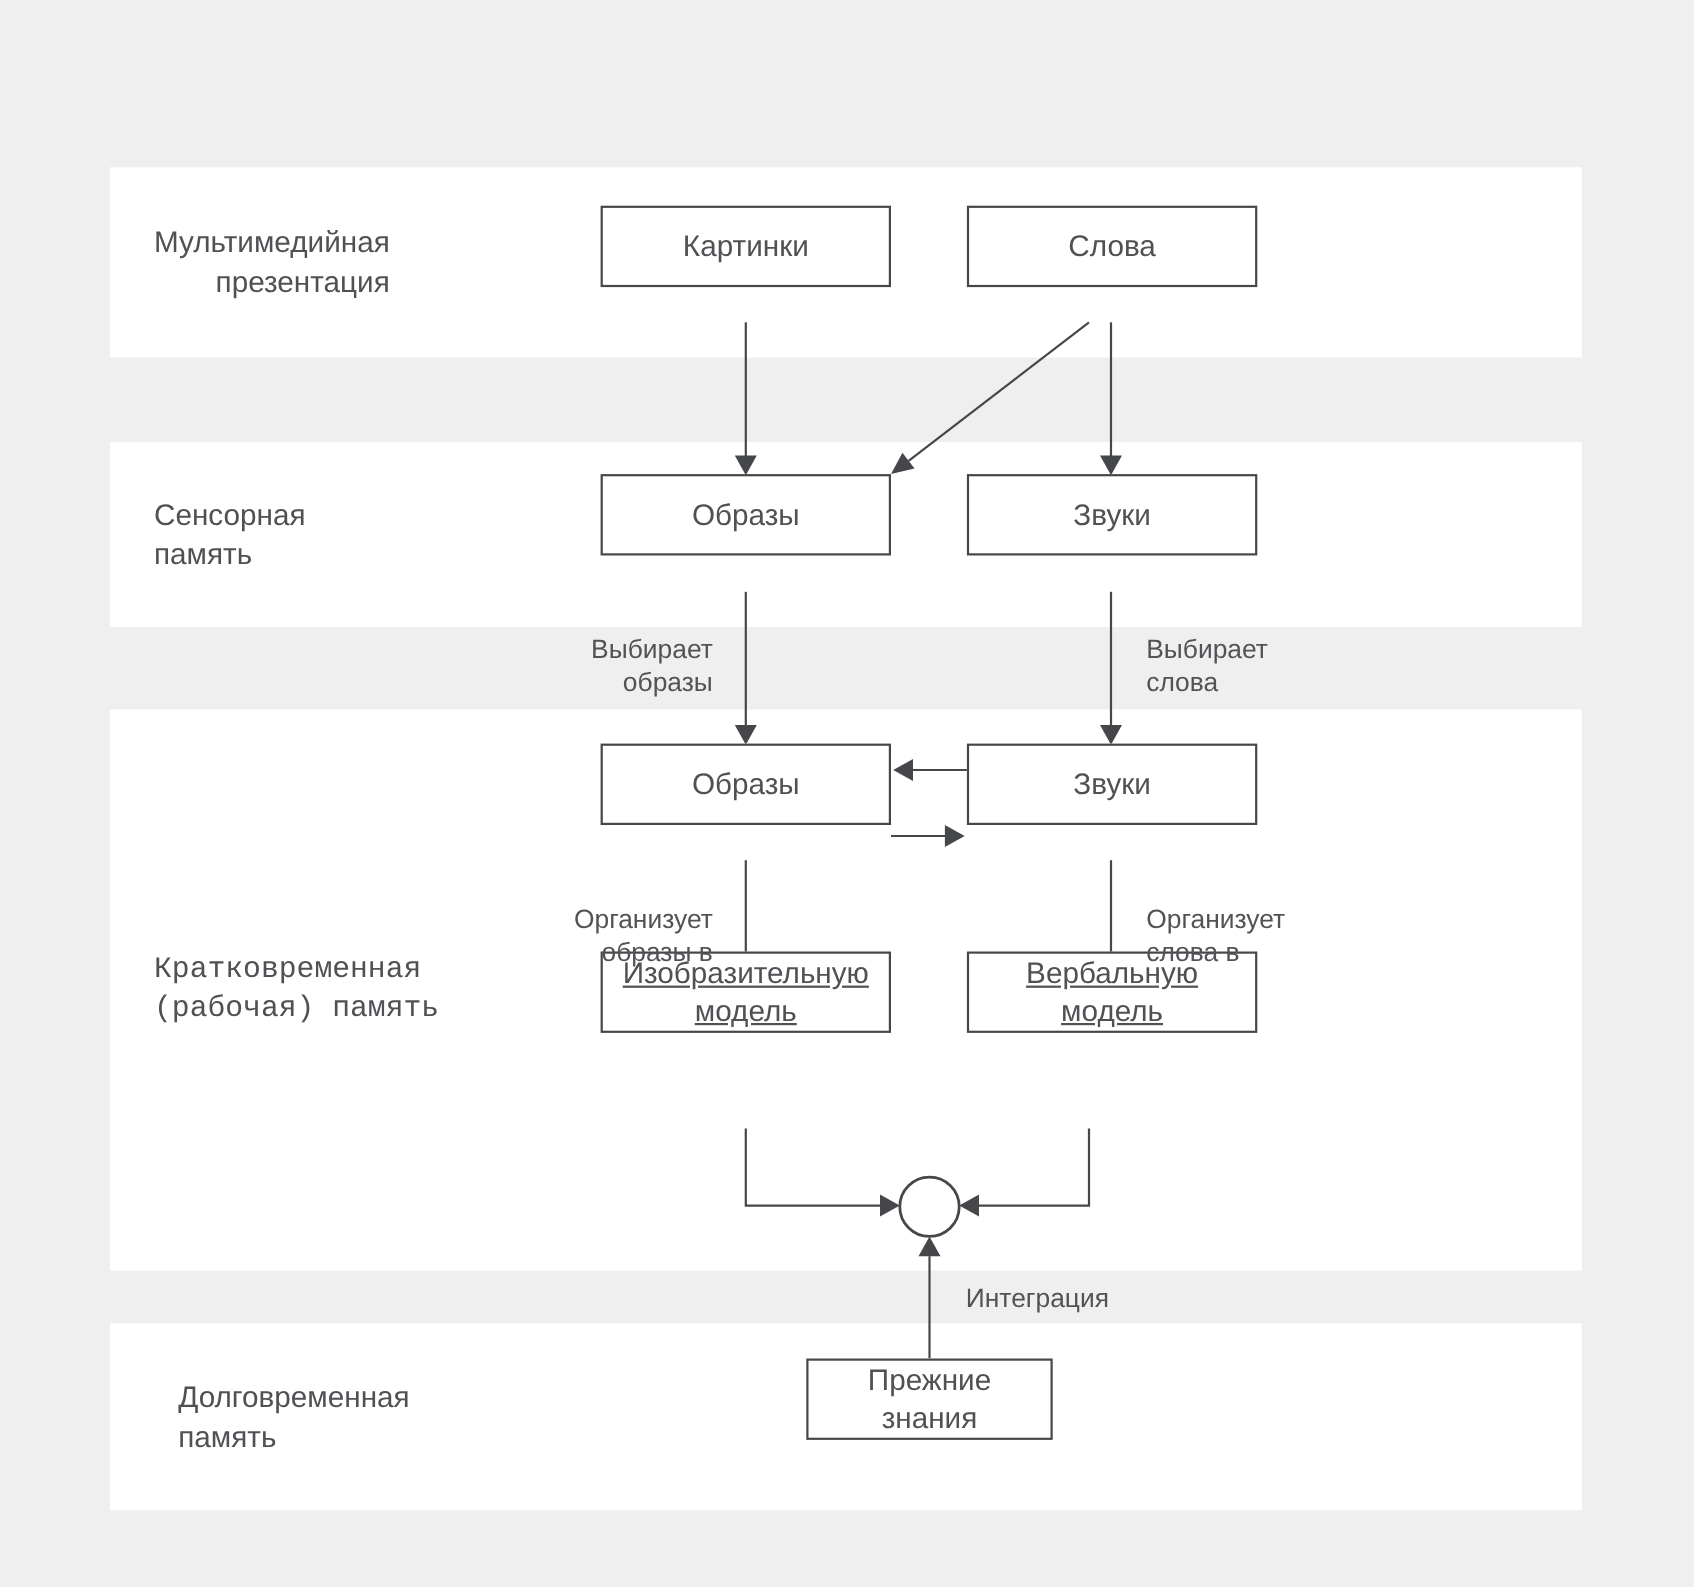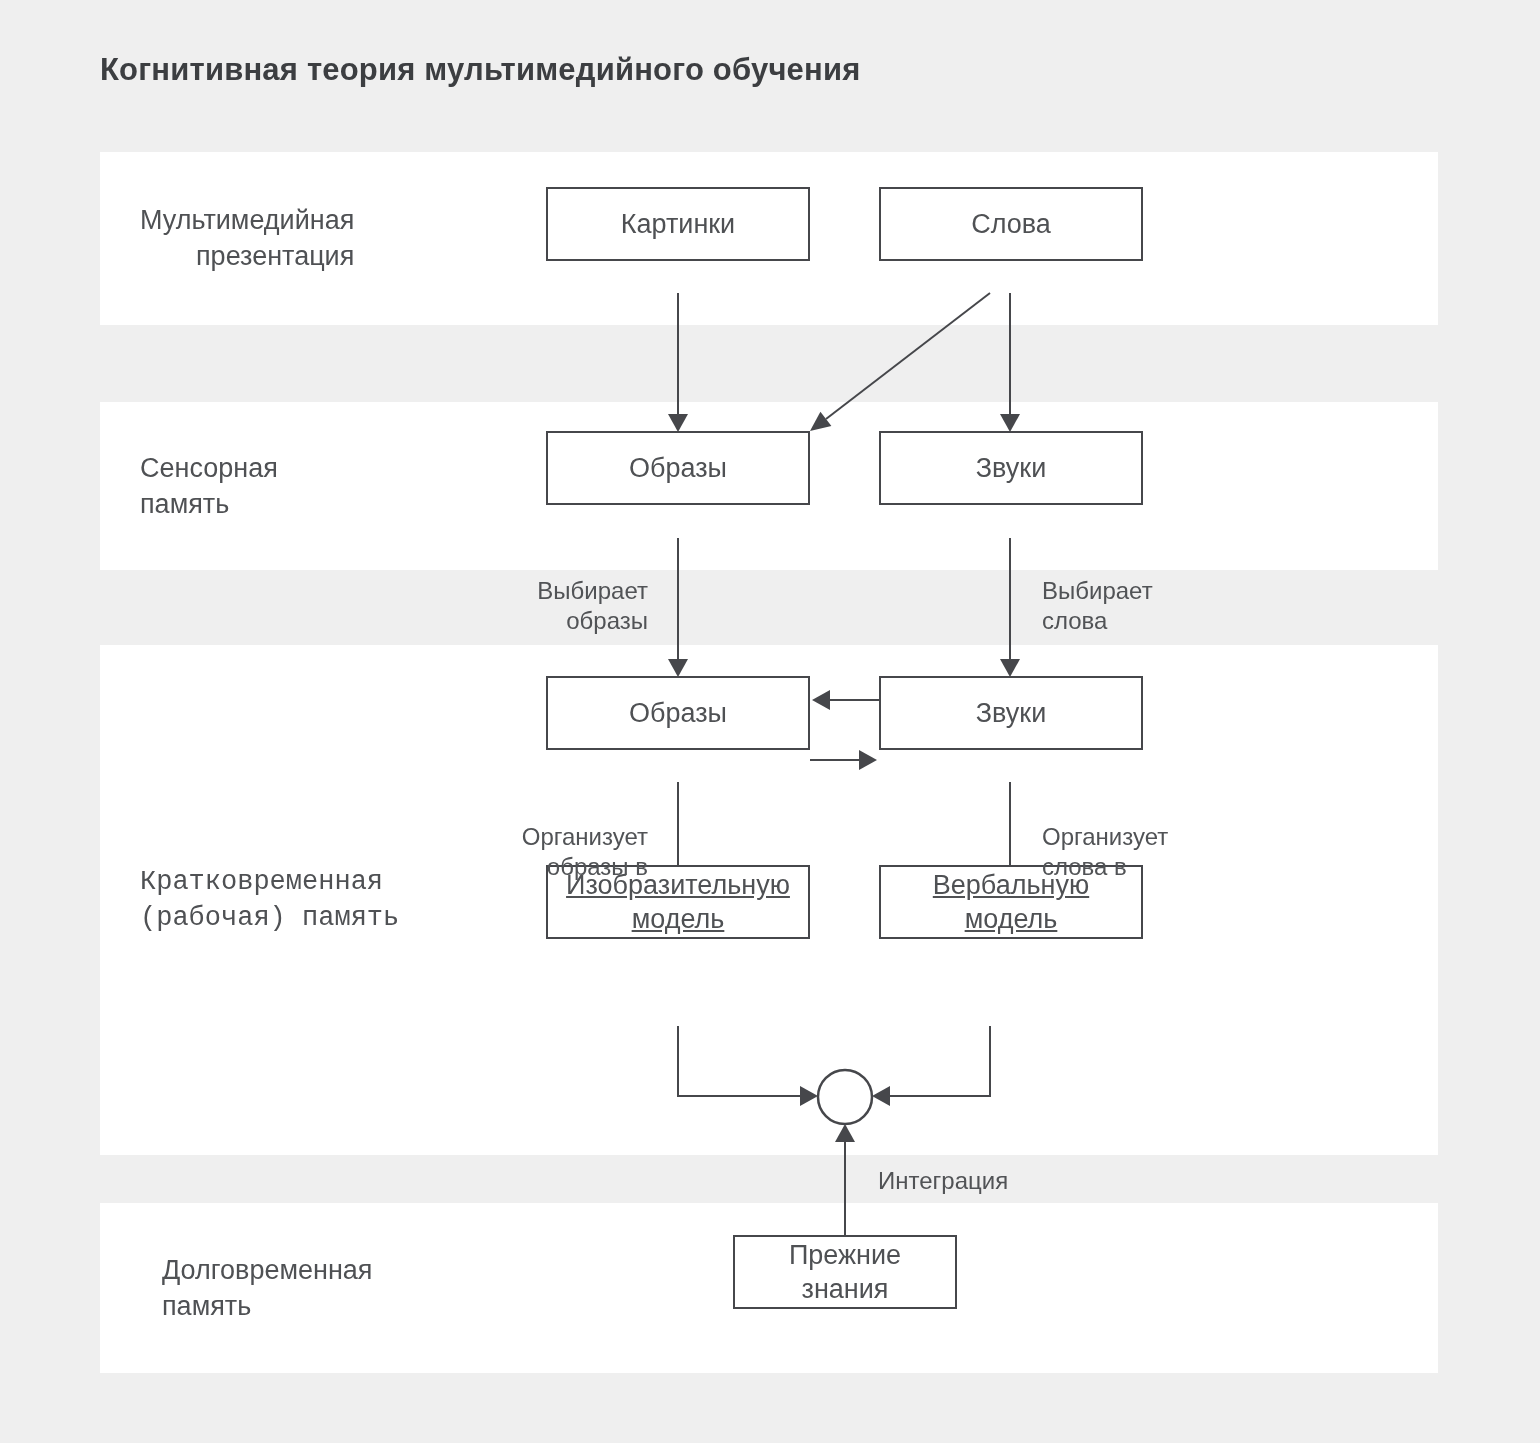--- a/index.html
+++ b/index.html
@@ -73,21 +73,20 @@
 </head>
 <body>
 
 <div class="canvas">
 
   <div class="band r1"></div>
   <div class="band r2"></div>
   <div class="band r3"></div>
   <div class="band r4"></div>
 
-  <div class="page-title">Когнитивная теория мультимедийного обучения</div>
 
   <div class="row-label l1">Мультимедийная
 презентация</div>
   <div class="row-label l2">Сенсорная
 память</div>
   <div class="row-label l3">Кратковременная
 (рабочая) память</div>
   <div class="row-label l4">Долговременная
 память</div>
 

